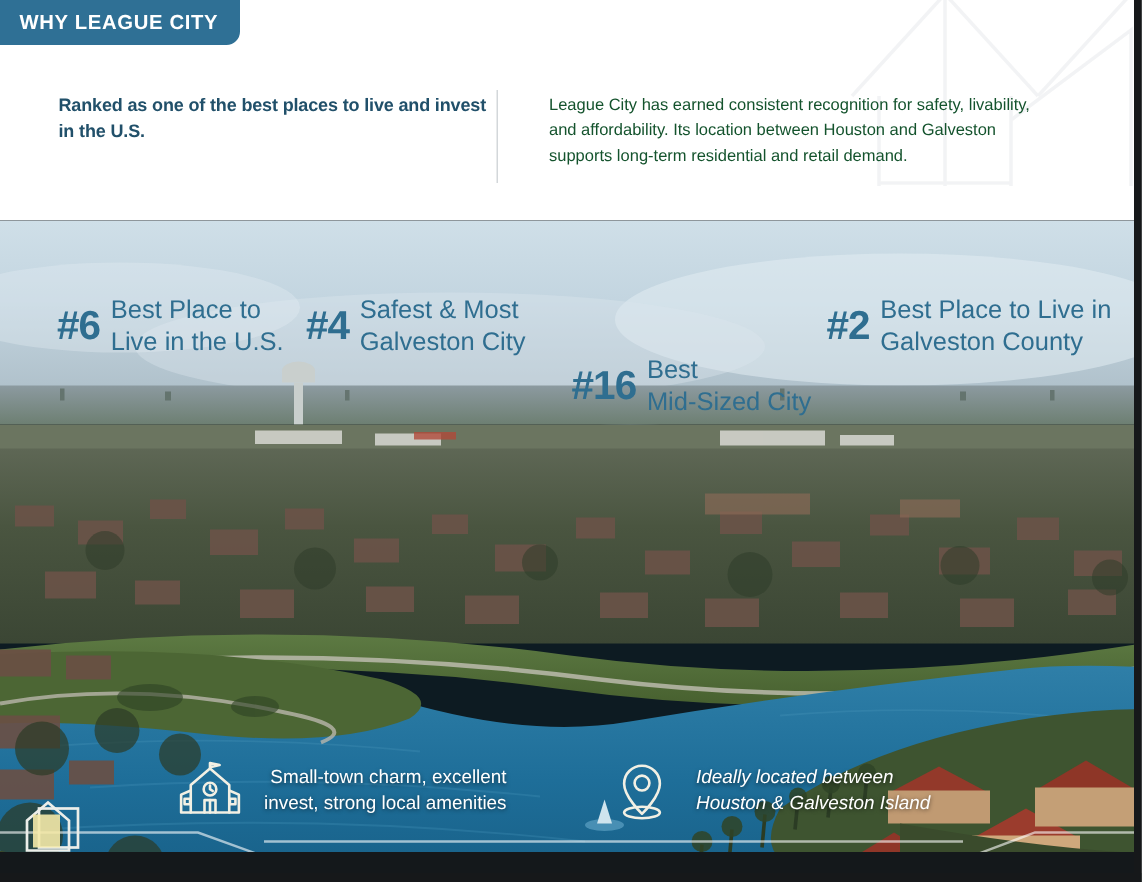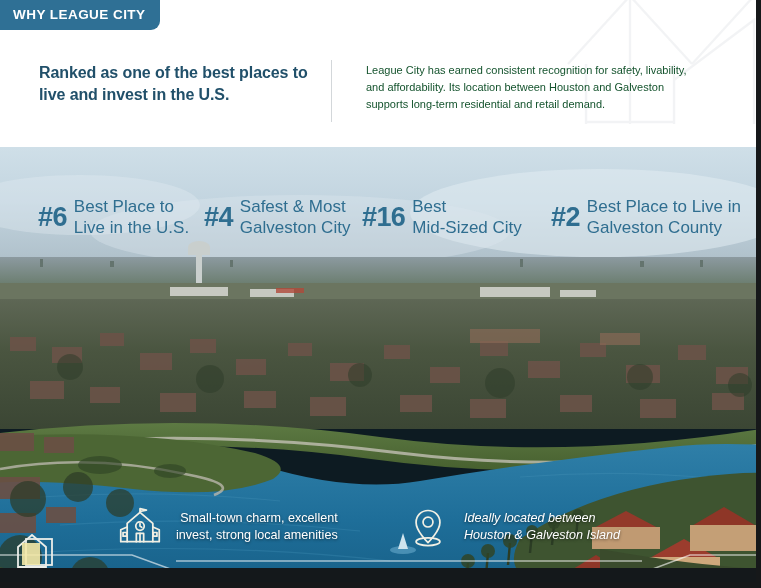--- a/index.html
+++ b/index.html
@@ -10,36 +10,36 @@
   
   .top-panel{position:absolute;left:0;top:0;width:100%;height:124px;background:#ffffff;overflow:hidden;text-decoration:underline;}
   .watermark{position:absolute;right:-10px;top:-28px;width:210px;height:200px;opacity:.55;}
   .watermark svg{width:100%;height:100%;}
 
   .tag{position:absolute;left:0;top:0;background:#2f7095;color:#ffffff;
        font-size:13.5px;font-weight:bold;letter-spacing:.45px;
        padding:7px 14px 8px 13px;border-bottom-right-radius:9px;z-index:5;}
 
   .headline{position:absolute;left:39px;top:62px;width:285px;
-            color:#21506a;font-size:16px;font-weight:bold;line-height:1.39;letter-spacing:-.1px;}
+            color:#21506a;font-size:12px;font-weight:bold;line-height:1.39;letter-spacing:-.1px;}
   .divider{position:absolute;left:331px;top:60px;width:1px;height:62px;background:#d3d7da;}
   .body-copy{position:absolute;left:366px;top:62px;width:340px;
              color:#14532d;font-size:11px;line-height:1.55;}
 
   
   .photo{position:absolute;left:0;top:147px;width:100%;height:441px;overflow:hidden;background:#0d1b22;}
   .photo svg{position:absolute;left:0;top:0;width:761px;height:441px;display:block;}
 
   
   .stats{position:absolute;left:0;top:196px;width:100%;height:52px;z-index:4;}
   .stat{position:absolute;display:flex;align-items:center;gap:7px;}
   .stat .num{color:#2f6e90;font-size:27px;font-weight:bold;line-height:1;letter-spacing:-.6px;
              white-space:nowrap;}
   .stat .lbl{color:#2f6e90;font-size:17px;line-height:1.24;white-space:nowrap;}
-  .s0{left:38px;} .s1{left:204px;} .s2{left:362px;} .s3{left:551px;}
+  .s0{left:38px;} .s1{left:204px;} .s2{left:381px;margin-top:40px;} .s3{left:551px;}
 
   
   .features{position:absolute;left:0;top:505px;width:100%;height:58px;z-index:4;}
   .feat{position:absolute;display:flex;align-items:center;gap:14px;}
   .feat .ico{width:44px;height:44px;flex:none;}
   .feat .ico svg{width:100%;height:100%;display:block;}
   .feat .txt{color:#ffffff;font-size:12.6px;line-height:1.33;white-space:nowrap;
              text-shadow:0 1px 3px rgba(0,0,0,.55);}
   .f0{left:118px;text-align:right;} .f1{left:406px;font-style:italic;}
 

